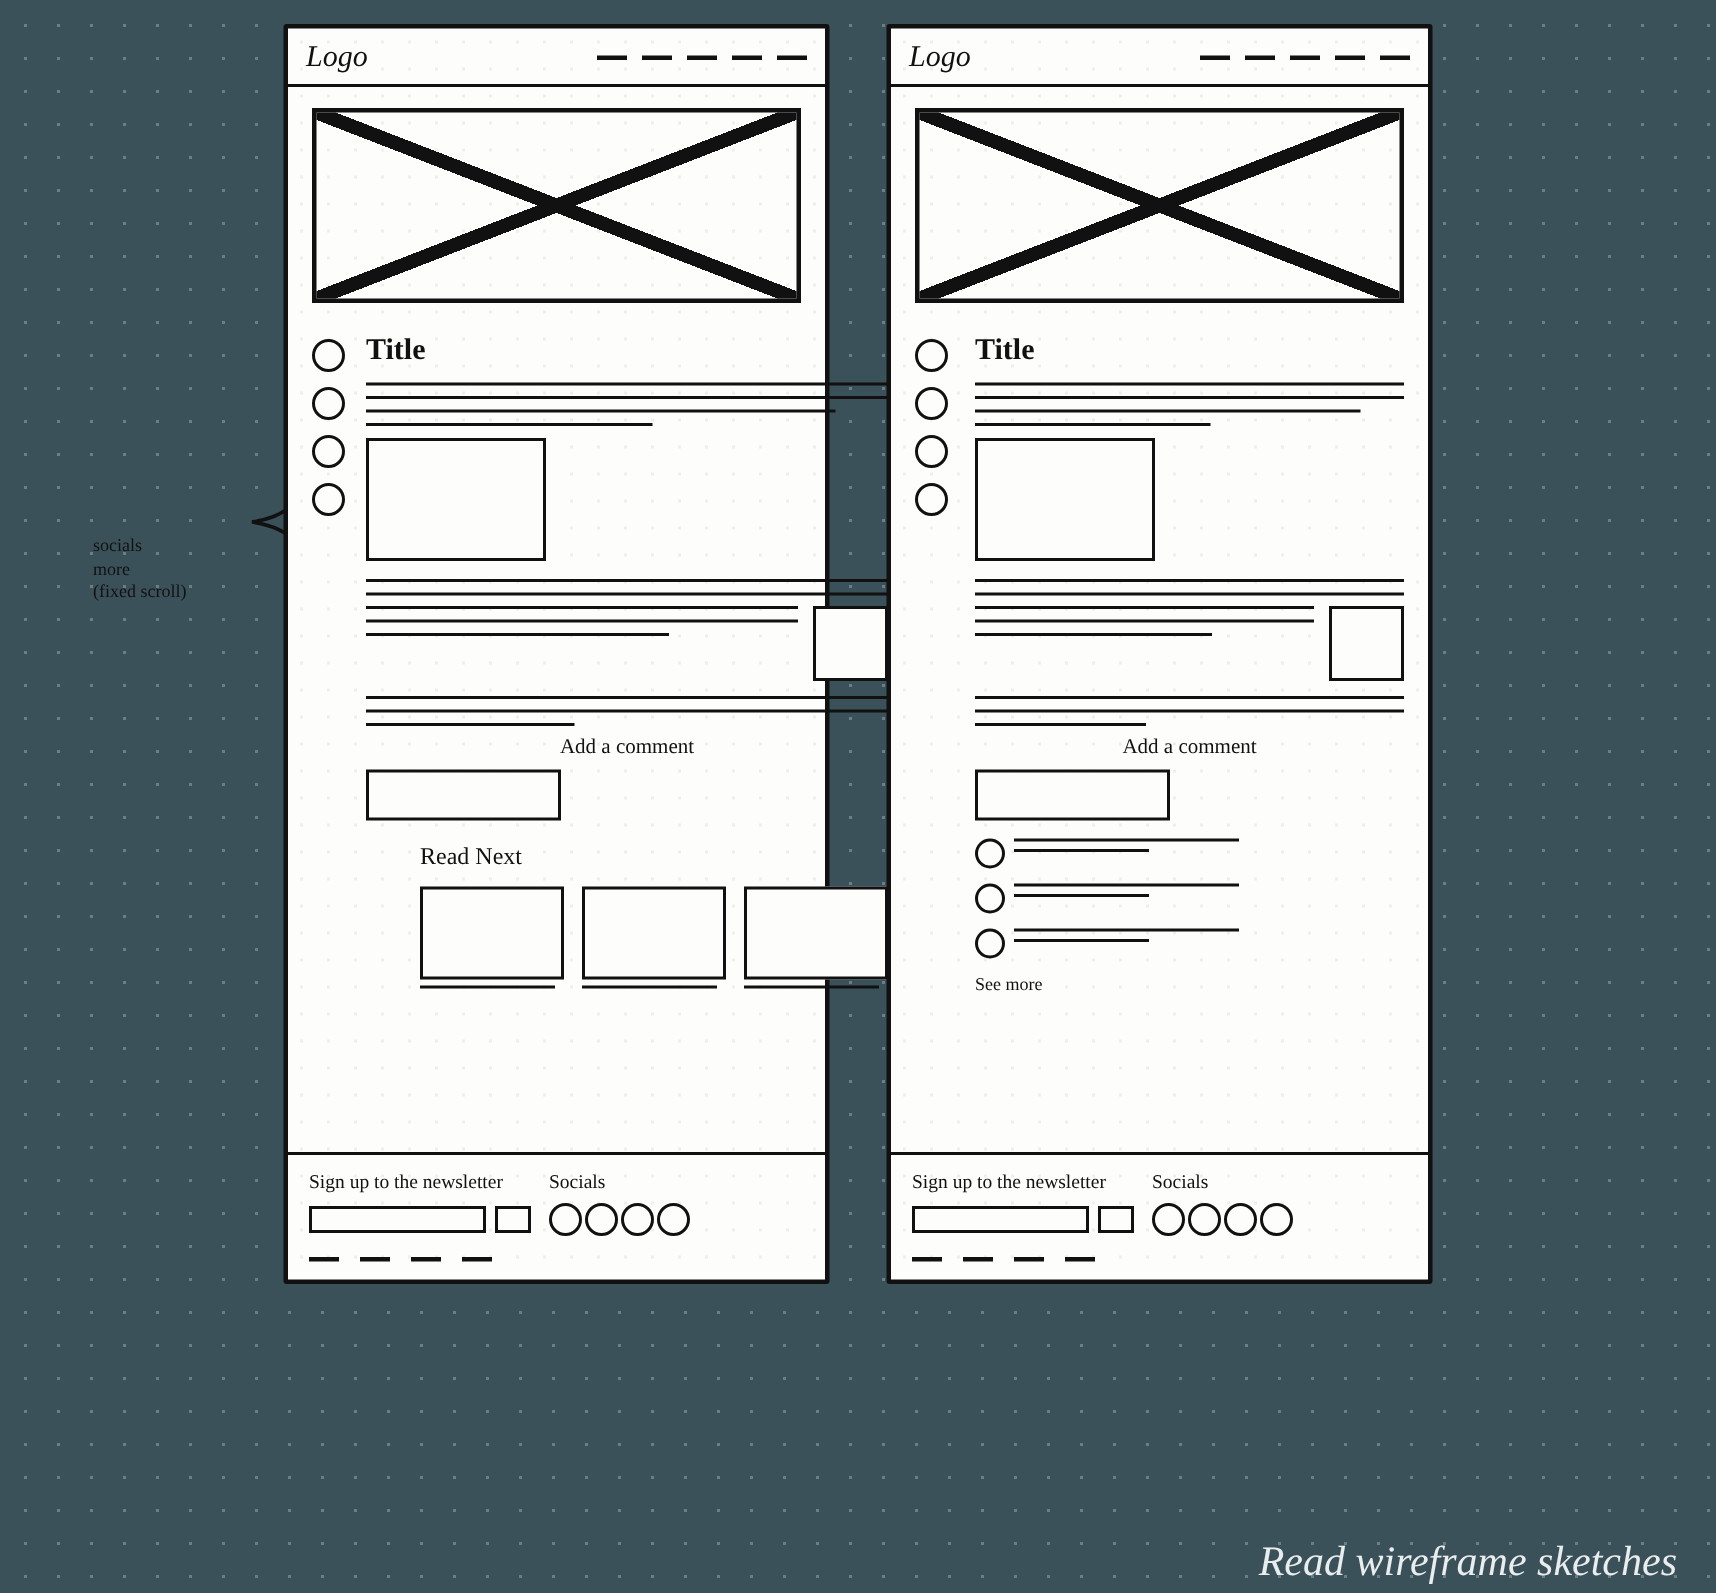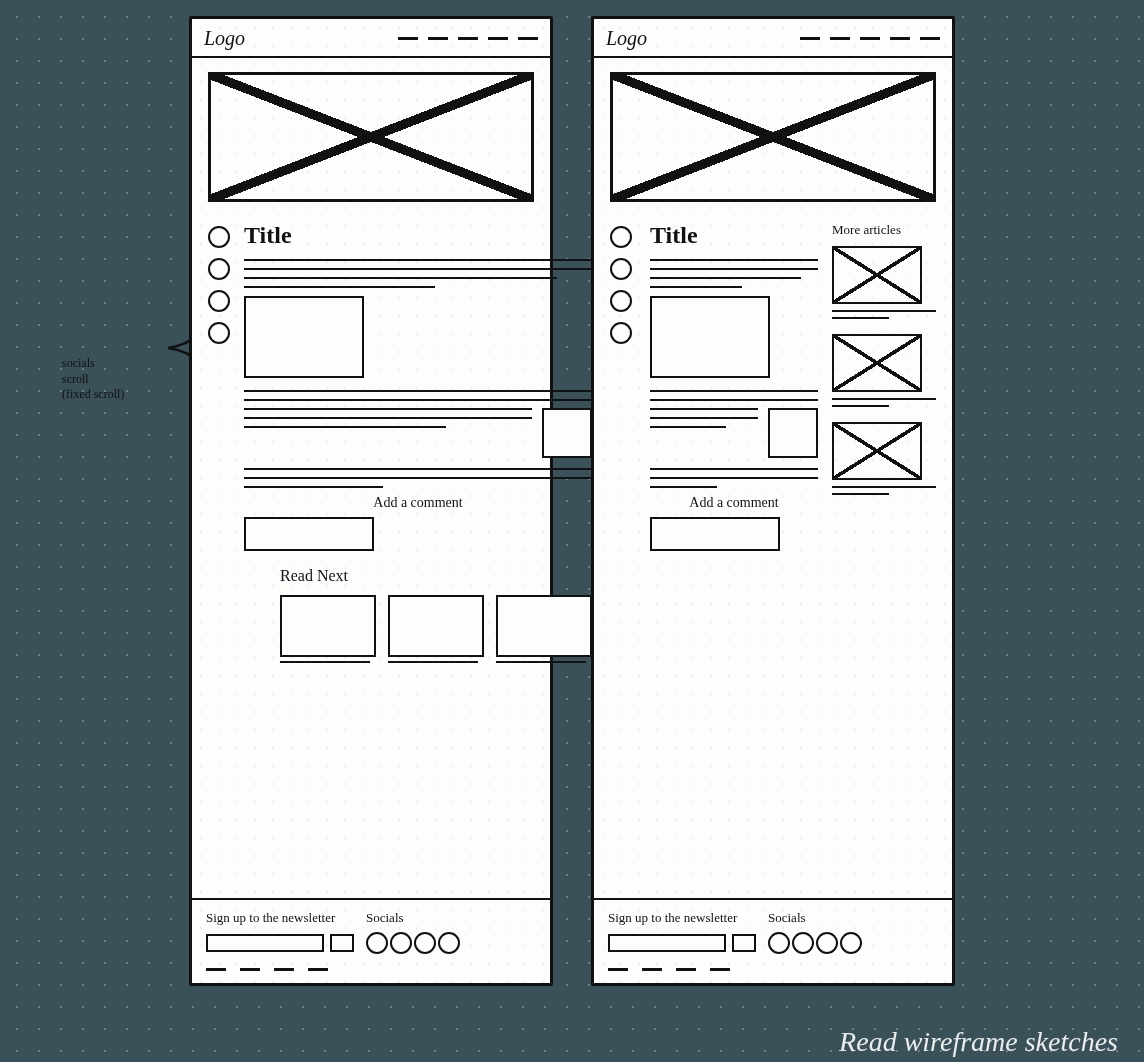--- a/index.html
+++ b/index.html
@@ -23,21 +23,21 @@
 
   .frames {
     position: absolute;
     top: 16px; left: 0; right: 0;
     display: flex;
     justify-content: center;
     gap: 38px;
   }
   .frame {
     width: 364px;
-    height: 970px;
+    height: 840px;
     background: #fdfdfb;
     background-image: radial-gradient(rgba(0,0,0,0.06) 1px, transparent 1px);
     background-size: 18px 18px;
     border: 3px solid #111;
     border-radius: 2px;
     display: flex;
     flex-direction: column;
     position: relative;
   }
 
@@ -64,21 +64,21 @@
   }
   .xbox::after {
     background: linear-gradient(to top left, transparent 48%, #111 48%, #111 52%, transparent 52%);
   }
 
   .cols { display: flex; gap: 14px; }
   .socials-col { width: 26px; display: flex; flex-direction: column; gap: 10px; padding-top: 4px; }
   .soc-circle { width: 22px; height: 22px; border: 2px solid #111; border-radius: 50%; background: #fdfdfb; }
 
   .article-col { flex: 1; }
-  .title { font-size: 24px; font-weight: bold; margin-bottom: 10px; }
+  .title { font-size: 20px; font-weight: bold; margin-bottom: 10px; }
 
   .line { height: 0; border-top: 2.5px solid #111; margin-bottom: 7px; }
   .line.w100{width:100%} .line.w90{width:90%} .line.w70{width:70%} .line.w55{width:55%} .line.w40{width:40%}
 
   .inline-img { border: 2.5px solid #111; background:#fdfdfb; }
   .big-img { width: 120px; height: 82px; margin: 8px 0 12px 0; }
   .float-row { display: flex; gap: 10px; align-items: flex-start; margin: 6px 0 10px 0; }
   .float-lines { flex: 1; }
   .small-img { width: 50px; height: 50px; }
 
@@ -149,21 +149,21 @@
   }
 </style>
 </head>
 <body>
 
 <div class="dotgrid"></div>
 <div class="stage">
 
   <div class="annotation" style="top:356px; left:62px;">
     <div>socials</div>
-    <div>scroll</div>
+    <div>more</div>
     <div>(fixed scroll)</div>
   </div>
   <svg class="ann-brace" style="top:282px; left:156px;" viewBox="0 0 90 130">
     <path d="M80,6 C40,6 68,58 12,66 C68,74 40,124 80,124" fill="none" stroke="#111" stroke-width="2.5"></path>
   </svg>
 
   <div class="frames">
 
     <div class="frame">
       <div class="header">
@@ -330,42 +330,46 @@
             </div>
             <div class="line w100"></div>
             <div class="line w100"></div>
             <div class="line w40"></div>
 
             <div class="add-cmt">
               <div class="add-cmt-label">Add a comment</div>
               <div class="cmt-box"></div>
             </div>
 
-          </div>
-
-          <div class="aside">
-            <div class="aside-title">More articles</div>
-            <div>
-              <div class="thumb xbox"></div>
-              <div class="tline w100"></div>
-              <div class="tline w55"></div>
-            </div>
-            <div style="height:10px"></div>
-            <div>
-              <div class="thumb xbox"></div>
-              <div class="tline w100"></div>
-              <div class="tline w55"></div>
-            </div>
-            <div style="height:10px"></div>
-            <div>
-              <div class="thumb xbox"></div>
-              <div class="tline w100"></div>
-              <div class="tline w55"></div>
-            </div>
-          </div>
+            <div class="cmt-list">
+              <div class="comment-row">
+                <div class="avatar"></div>
+                <div class="cmt-lines">
+                    <div class="tline long"></div>
+                    <div class="tline short"></div>
+                  </div>
+              </div>
+              <div class="comment-row">
+                <div class="avatar"></div>
+                <div class="cmt-lines">
+                    <div class="tline long"></div>
+                    <div class="tline short"></div>
+                  </div>
+              </div>
+              <div class="comment-row">
+                <div class="avatar"></div>
+                <div class="cmt-lines">
+                    <div class="tline long"></div>
+                    <div class="tline short"></div>
+                  </div>
+              </div>
+              <div class="see-more">See more</div>
+            </div>
+          </div>
+
         </div>
       </div>
 
       <div class="footer">
         <div class="footer-row">
           <div>
             <div class="nl-title">Sign up to the newsletter</div>
             <div class="nl-form">
               <div class="nl-input"></div>
               <div class="nl-btn"></div>

